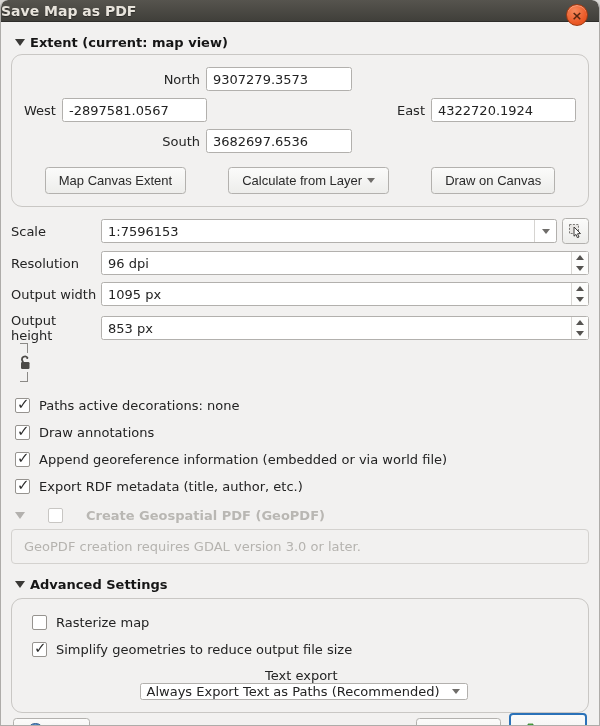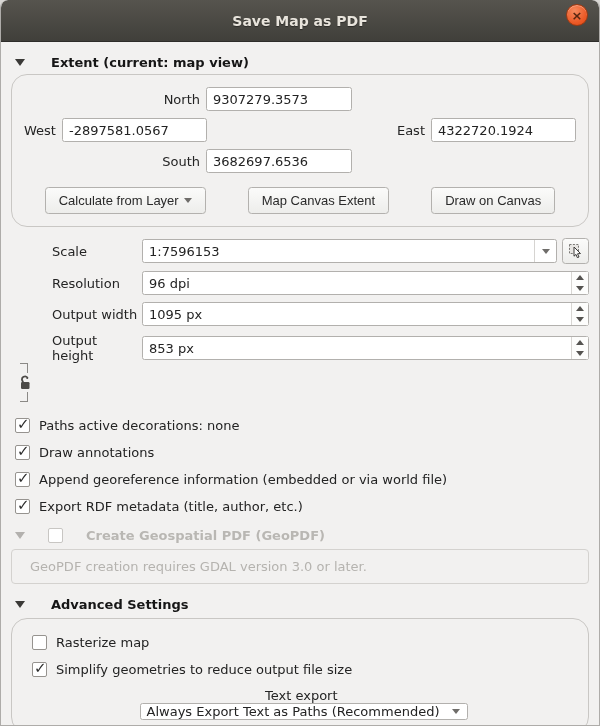--- a/index.html
+++ b/index.html
@@ -13,26 +13,26 @@
   .dialog {
     width: 600px; height: 726px;
     background: #f2f1f0;
     display: flex; flex-direction: column;
     border: 1px solid #aeaca9; border-top: none;
     border-radius: 8px 8px 0 0;
     overflow: hidden;
   }
   
   .titlebar {
-    height: 42px; flex: none;
+    height: 22px; flex: none;
     background: linear-gradient(#56544e, #403f3a);
     border-bottom: 1px solid #2e2d2a;
     border-radius: 7px 7px 0 0;
     position: relative;
-    display: flex; align-items: center; justify-content: center;
+    display: flex; align-items: center; justify-content: flex-start;
   }
   .titlebar .title {
     color: #e8e4dc; font-weight: bold; font-size: 14px;
     text-shadow: 0 1px 1px rgba(0,0,0,.4);
   }
   .close-btn {
     position: absolute; right: 11px; top: 4px;
     width: 22px; height: 22px; border-radius: 50%;
     background: radial-gradient(circle at 38% 30%, #f58a5e, #ec5a27 62%, #dd4814);
     border: 1px solid #9e3a12;
@@ -41,32 +41,32 @@
     color: #572610; font-size: 13px; font-weight: bold; line-height: 1;
     cursor: pointer;
   }
   
   .body {
     flex: 1; padding: 6px 10px 10px;
     display: flex; flex-direction: column;
     overflow: hidden;
   }
   .section-header {
-    display: flex; align-items: center; gap: 26px;
+    display: flex; align-items: center; gap: 5px;
     font-weight: bold; font-size: 13px; color: #161616;
     margin: 7px 0 4px 4px;
   }
   .tri-down {
     width: 0; height: 0; flex: none;
     border-left: 5px solid transparent; border-right: 5px solid transparent;
     border-top: 7px solid #3b3a37;
   }
   .tri-down.disabled { border-top-color: #b3b1ae; }
   .groupbox {
-    border: 1px solid #c9c7c4; border-radius: 16px;
+    border: 1px solid #c9c7c4; border-radius: 11px;
     padding: 12px;
   }
   
   .field, .combo {
     background: #fff;
     border: 1px solid #b2b0ad; border-radius: 2.5px;
     height: 24px; font-size: 13px; color: #232323;
     font-family: inherit;
   }
   input.field { padding: 0 6px; outline: none; width: 100%; }
@@ -85,21 +85,21 @@
   }
   
   .ext-row { display: flex; align-items: center; }
   .ext-label { text-align: right; flex: none; padding-right: 6px; color: #242424; }
   .ext-center-label { width: 182px; }
   .ext-input-mid { width: 146px; flex: none; }
   .ext-input-w { width: 145px; flex: none; }
   .ext-input-e { width: 145px; flex: none; }
   .ext-btn-row { display: flex; justify-content: center; gap: 42px; margin-top: 14px; }
   
-  .form-row { display: flex; align-items: center; margin-top: 7px; margin-left: 41px; }
+  .form-row { display: flex; align-items: center; margin-top: 7px; }
   .form-label { width: 90px; flex: none; color: #242424; }
   .combo { flex: 1; display: flex; align-items: center; position: relative; padding: 0 28px 0 6px; }
   .combo .arrow-zone {
     position: absolute; right: 0; top: 0; bottom: 0; width: 22px;
     display: flex; align-items: center; justify-content: center;
     border-left: 1px solid #d6d4d1;
     cursor: pointer;
   }
   .spin { position: relative; flex: 1; }
   .spin input { padding-right: 20px; }
@@ -138,21 +138,21 @@
     position: absolute; left: 1px; top: -4px;
     font-size: 15px; font-weight: bold; color: #2d2d2d; line-height: 1.2;
   }
   .checkbox.disabled { border-color: #c8c6c3; }
   .check-label { color: #232323; }
   
   .geopdf-header { margin-top: 14px; gap: 23px; }
   .geopdf-header .check-label-bold { font-weight: bold; color: #b9b7b3; }
   .geopdf-box {
     margin-top: 6px; border: 1px solid #d4d2cf; border-radius: 4px;
-    padding: 9px 18px; color: #b5b3af;
+    padding: 9px 12px; color: #b5b3af;
   }
   
   .advanced-box { margin-top: 2px; padding: 4px 12px 12px; }
   .adv-check { margin-left: 8px; }
   .text-export-row { display: flex; align-items: center; margin: 11px 0 0 8px; flex-direction: column; }
   .text-export-label { width: 78px; flex: none; }
   
   .footer { margin-top: auto; display: flex; align-items: center; padding: 0 2px; }
   .spacer { flex: 1; }
   .help-icon {
@@ -199,25 +199,25 @@
         <span class="spacer"></span>
         <span class="ext-label">East</span>
         <span class="ext-input-e"><input class="field" value="4322720.1924" style=""></span>
       </div>
       <div class="ext-row" style="margin-top:7px;">
         <span class="ext-label ext-center-label">South</span>
         <span class="ext-input-mid"><input class="field" value="3682697.6536" style=""></span>
       </div>
       <div class="ext-btn-row">
         <button class="btn">
+          <span>Map Canvas Extent</span>
+        </button>
+        <button class="btn">
           <span>Calculate from Layer</span>
           <span class="combo-arrow"></span>
-        </button>
-        <button class="btn">
-          <span>Map Canvas Extent</span>
         </button>
         <button class="btn">
           <span>Draw on Canvas</span>
         </button>
       </div>
     </div>
 
     <div class="form-row" style="margin-top:11px;">
       <span class="form-label">Scale</span>
       <div class="combo">

